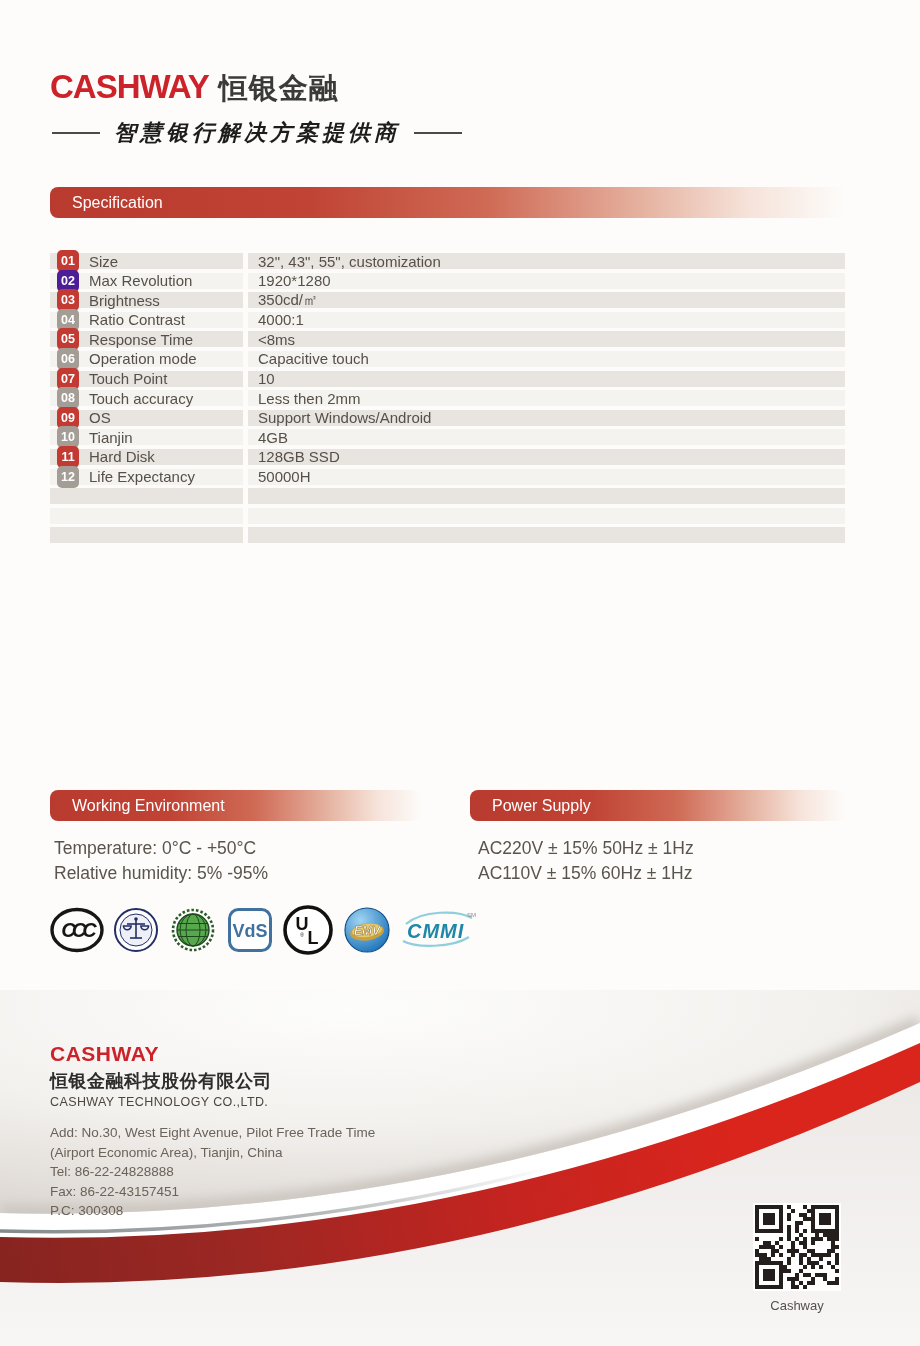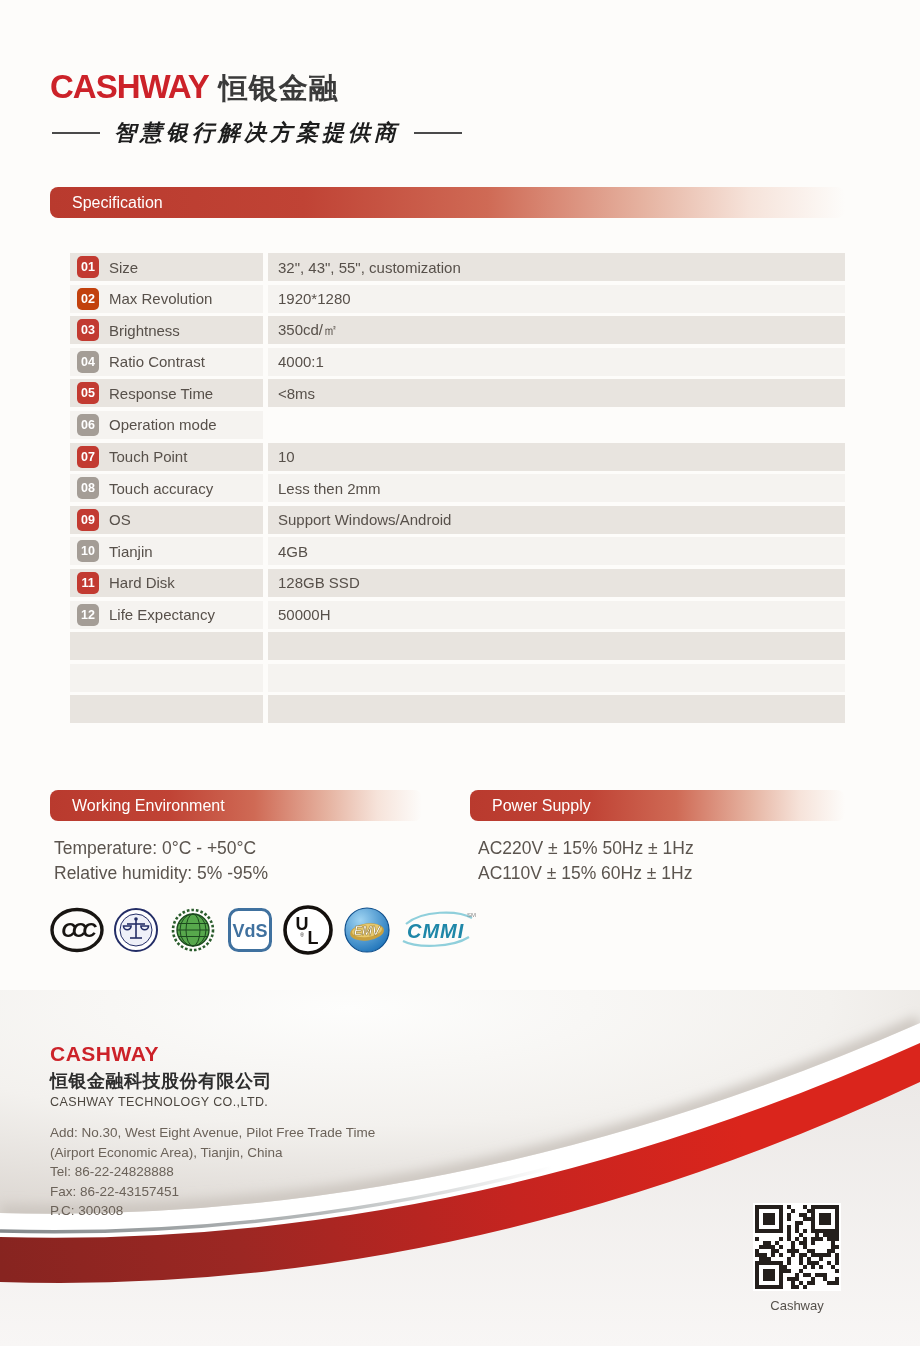--- a/index.html
+++ b/index.html
@@ -24,21 +24,21 @@
   .bar {
     position:absolute; height:31px; border-radius:8px;
     color:#ffffff; font-size:16px; line-height:31px; padding-left:22px;
     background:linear-gradient(90deg,#b93a2e 0%,#c04335 32%,#cf6a55 55%,#e6b4a2 75%,#f6e3da 88%,rgba(255,255,255,0) 100%);
   }
   .bar-spec { left:50px; top:187px; width:795px; }
   .bar-we   { left:50px; top:790px; width:372px; }
   .bar-ps   { left:470px; top:790px; width:375px; }
   
   .spec-table { position:absolute; left:50px; top:253px; width:795px; }
-  .spec-row { display:flex; height:28px; margin-bottom:3.6px;margin-left:20px; }
+  .spec-row { display:flex; height:16px; margin-bottom:3.6px; }
   .spec-left {
     width:193px; display:flex; align-items:center; padding-left:7px; flex:none;
   }
   .spec-right {
     flex:1; margin-left:5px; display:flex; align-items:center; padding-left:10px;
   }
   .row-dark  .spec-left, .row-dark  .spec-right { background:#e8e4df; }
   .row-light .spec-left, .row-light .spec-right { background:#f5f3f0; }
   .badge {
     width:22px; height:22px; border-radius:5px; flex:none;
@@ -92,21 +92,21 @@
         <div class="spec-left">
           <span class="badge" style="background: rgb(194, 58, 49);">01</span>
           <span class="spec-label">Size</span>
         </div>
         <div class="spec-right">
           <span class="spec-value">32", 43",  55", customization</span>
         </div>
       </div>
       <div class="spec-row row-light">
         <div class="spec-left">
-          <span class="badge" style="background: #c2410c;">02</span>
+          <span class="badge" style="background: #4c1d95;">02</span>
           <span class="spec-label">Max Revolution</span>
         </div>
         <div class="spec-right">
           <span class="spec-value">1920*1280</span>
         </div>
       </div>
       <div class="spec-row row-dark">
         <div class="spec-left">
           <span class="badge" style="background: rgb(194, 58, 49);">03</span>
           <span class="spec-label">Brightness</span>
@@ -130,20 +130,23 @@
           <span class="spec-label">Response Time</span>
         </div>
         <div class="spec-right">
           <span class="spec-value">&lt;8ms</span>
         </div>
       </div>
       <div class="spec-row row-light">
         <div class="spec-left">
           <span class="badge" style="background: rgb(164, 157, 150);">06</span>
           <span class="spec-label">Operation mode</span>
+        </div>
+        <div class="spec-right">
+          <span class="spec-value">Capacitive touch</span>
         </div>
       </div>
       <div class="spec-row row-dark">
         <div class="spec-left">
           <span class="badge" style="background: rgb(194, 58, 49);">07</span>
           <span class="spec-label">Touch Point</span>
         </div>
         <div class="spec-right">
           <span class="spec-value">10</span>
         </div>

